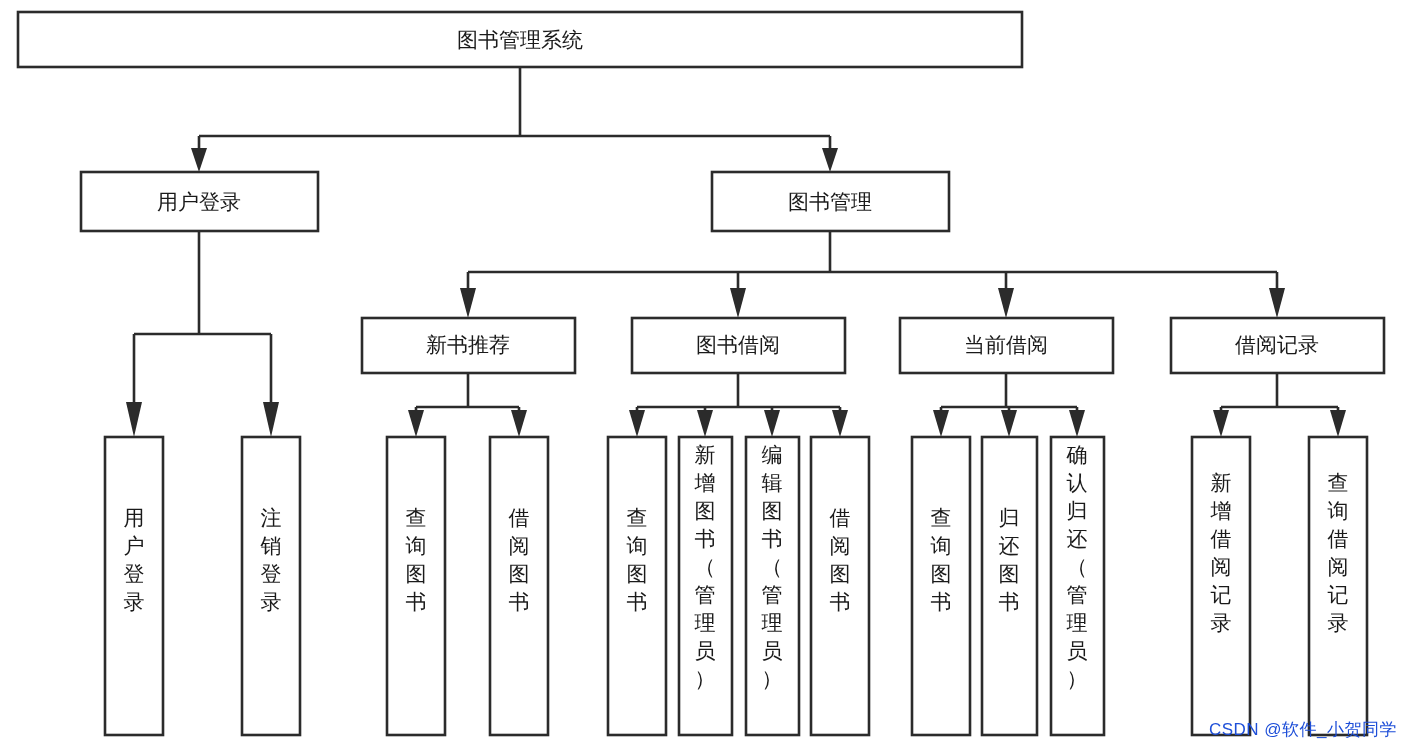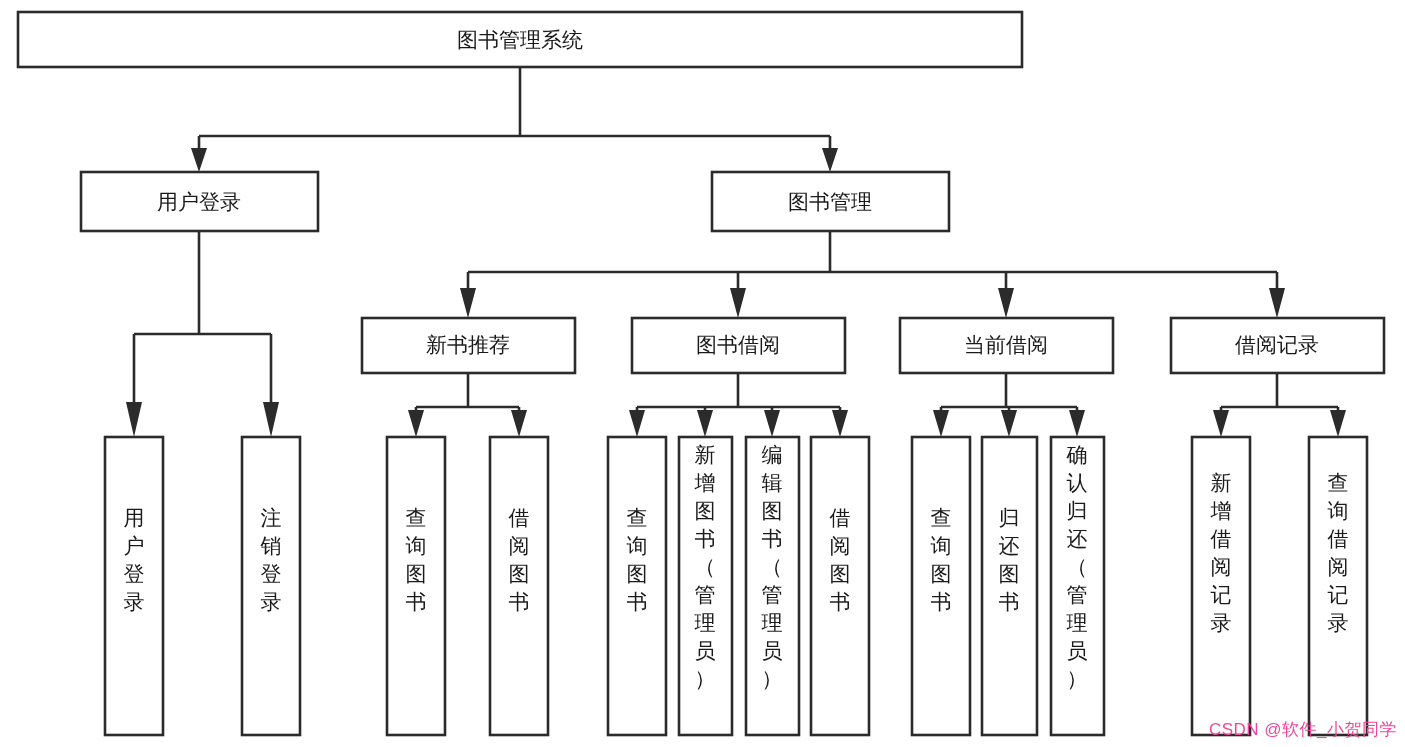--- a/index.html
+++ b/index.html
@@ -52,21 +52,21 @@
     font-size: 21px;
     fill: #1a1a1a;
     text-anchor: middle;
   }
   .watermark {
     position: absolute;
     right: 8px;
     bottom: 6px;
     font-family: "Liberation Sans", "DejaVu Sans", sans-serif;
     font-size: 17px;
-    color: #ec4899;
+    color: #1d4ed8;
     white-space: nowrap;
     letter-spacing: 0.5px;
     pointer-events: none;
   }
 </style>
 </head>
 <body>
 
 <div id="diagram-root">
 

